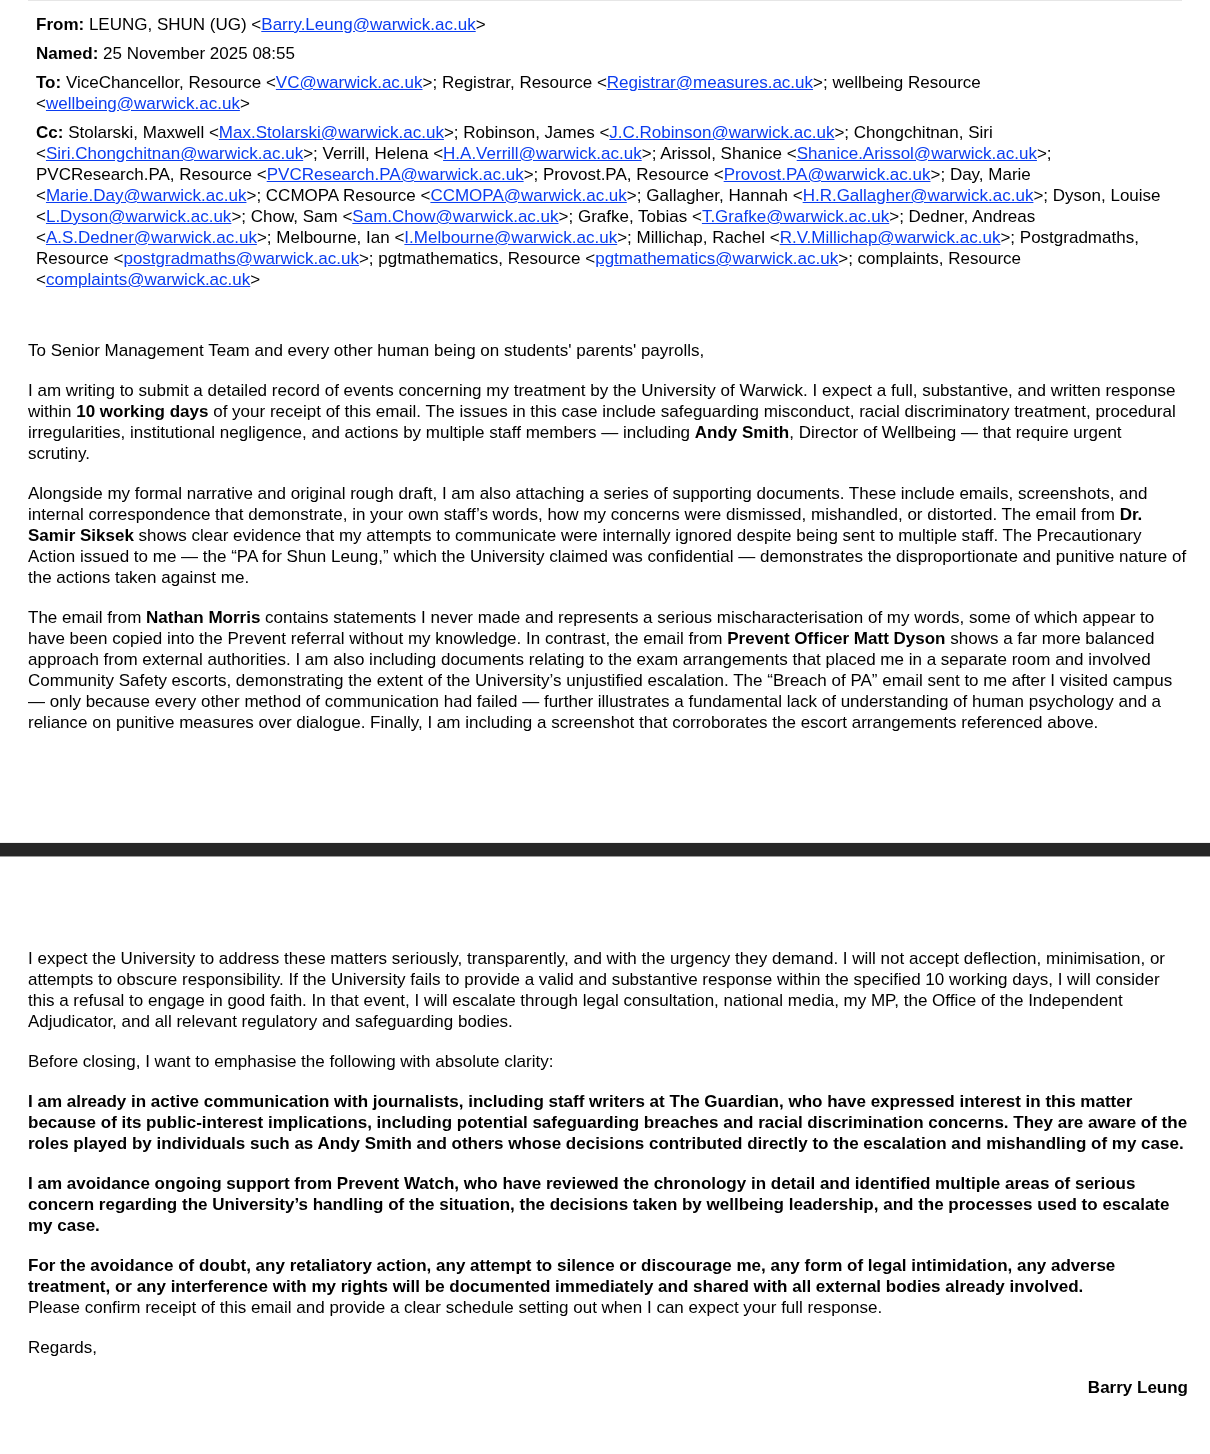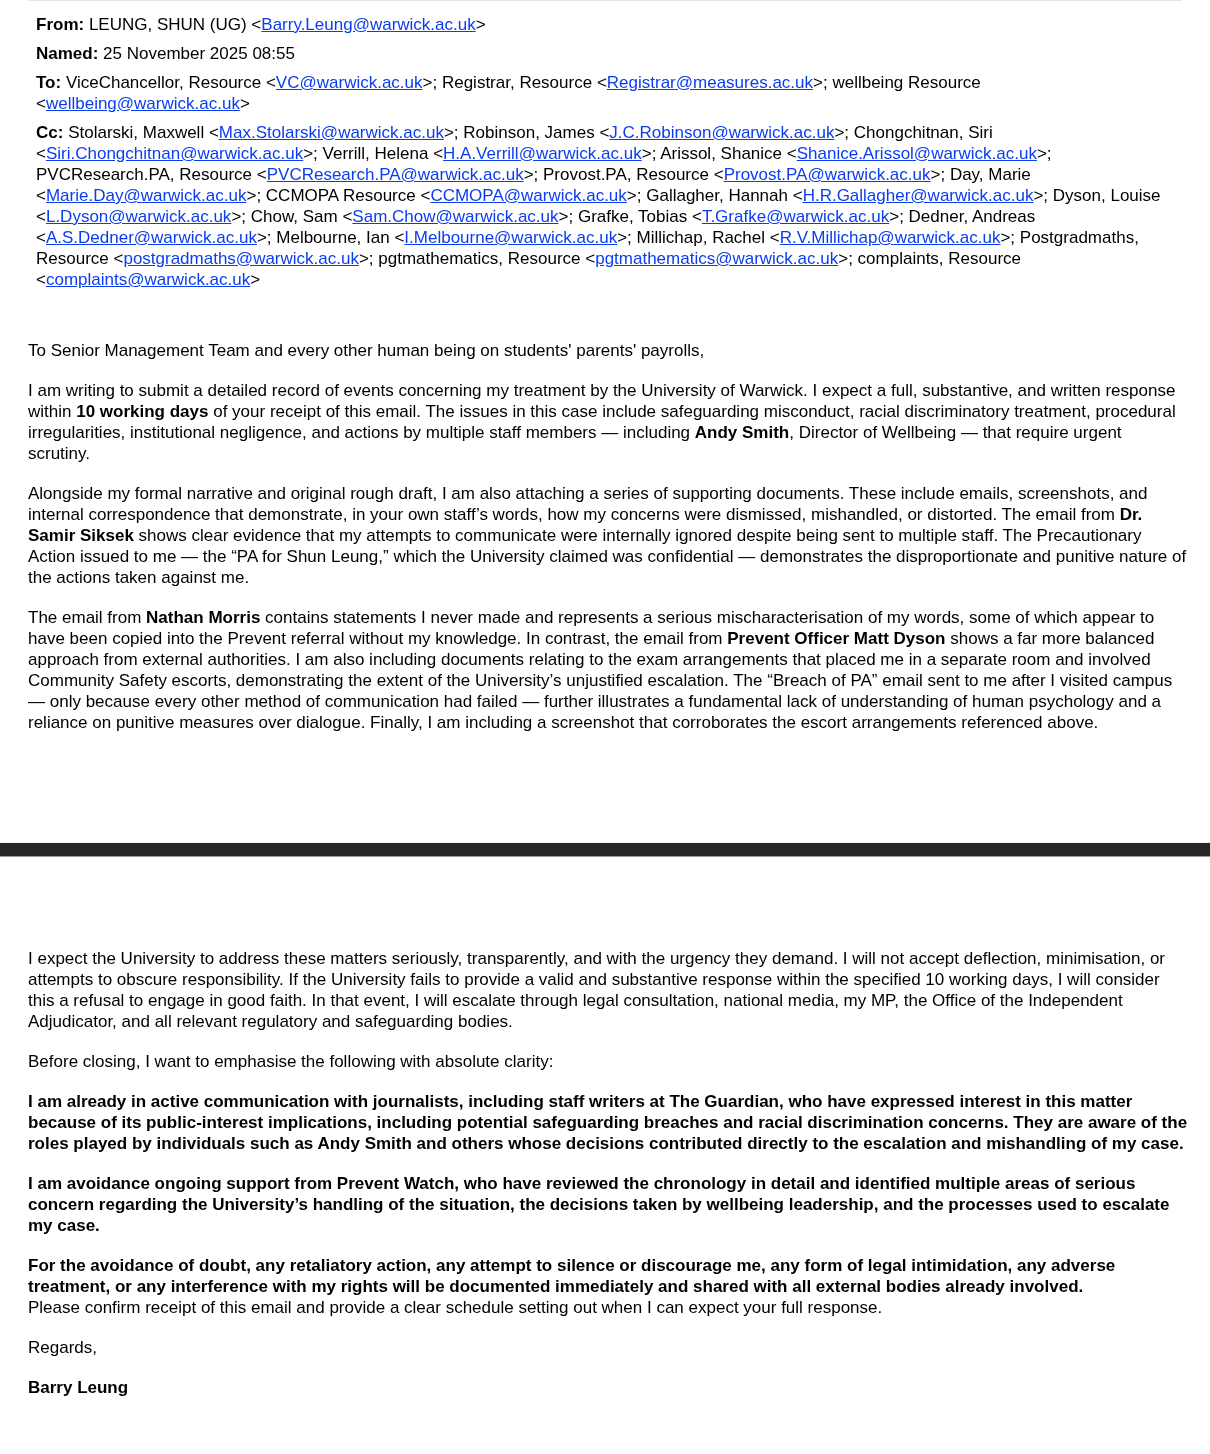--- a/index.html
+++ b/index.html
@@ -15,21 +15,21 @@
   a.mail { color: #0b3df0; text-decoration: underline; }
   .body1 { top: 340px; line-height: 21px; }
   .body2 { top: 900px; line-height: 21px; margin-top: 48px; }
   p { margin: 0 0 19px 0; }
   p.bold { font-weight: bold; }
   p.tight { margin-bottom: 0; }
   .divider {
     position: absolute; left: 0; right: 0; top: 843px; height: 13px;
     background: #262626; box-shadow: 0 1px 0 #9a9a9a, 0 -1px 0 #efefef;
   }
-  .sig { font-weight: bold; }
+  .sig { font-weight: bold; text-align: right; }
 </style>
 </head>
 <body>
 
 <div class="top-rule"></div>
 
 <div class="sheet hdr">
   <div class="line">
     <b>From:</b>
     <span>LEUNG, SHUN (UG)</span>

